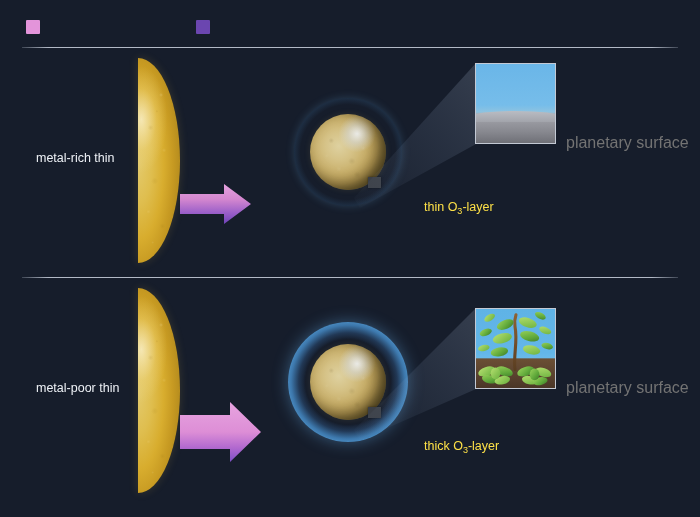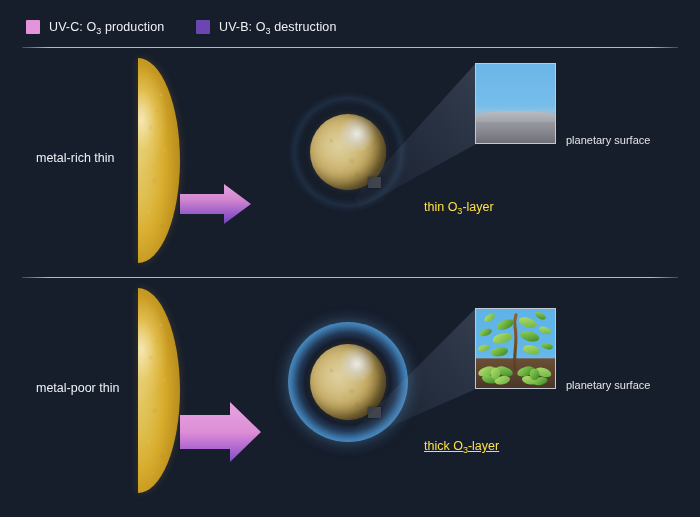--- a/index.html
+++ b/index.html
@@ -243,56 +243,54 @@
     position: absolute; inset: 0;
     background: linear-gradient(to bottom,
       #5fb3e6 0%, #63b6e8 55%, #69b9e9 62%, #6b4f34 63%, #5d4430 80%, #4a3627 100%);
   }
   .scene-plants svg { position: absolute; inset: 0; }
 
   
   .surface-label {
     position: absolute;
     left: 566px;
-    font-size: 11px;
-    color: #e5e5e5;
+    font-size: 16px;
+    color: #737373;
     white-space: nowrap;
   }
   .surface-label.top-lab    { top: 86px; }
   .surface-label.bottom-lab { top: 101px; }
 
   .ozone-label {
     position: absolute;
     left: 424px;
     font-size: 12.5px;
     color: #fde047;
     white-space: nowrap;
   }
   .ozone-label.top-oz    { top: 152px; }
-  .ozone-label.bottom-oz { top: 161px; text-decoration: underline; }
+  .ozone-label.bottom-oz { top: 161px; }
   .ozone-label sub {
     font-size: 9px;
     vertical-align: baseline;
     position: relative;
     top: 3px;
   }
 </style>
 </head>
 <body>
 
 <div id="stage">
 
   <div class="legend">
     <div class="legend-entry e0">
       <span class="swatch" style="background: rgb(227, 148, 218);"></span>
-      <span class="legend-label"><span>UV-C: O</span><sub>3</sub><span> production</span></span>
     </div>
     <div class="legend-entry e1">
       <span class="swatch" style="background: rgb(107, 70, 176);"></span>
-      <span class="legend-label"><span>UV-B: O</span><sub>3</sub><span> destruction</span></span>
     </div>
   </div>
 
   <div class="rule top"></div>
   <div class="rule middle"></div>
 
   <div class="panel p0">
 
     <div class="star-label">metal-rich thin</div>
 

